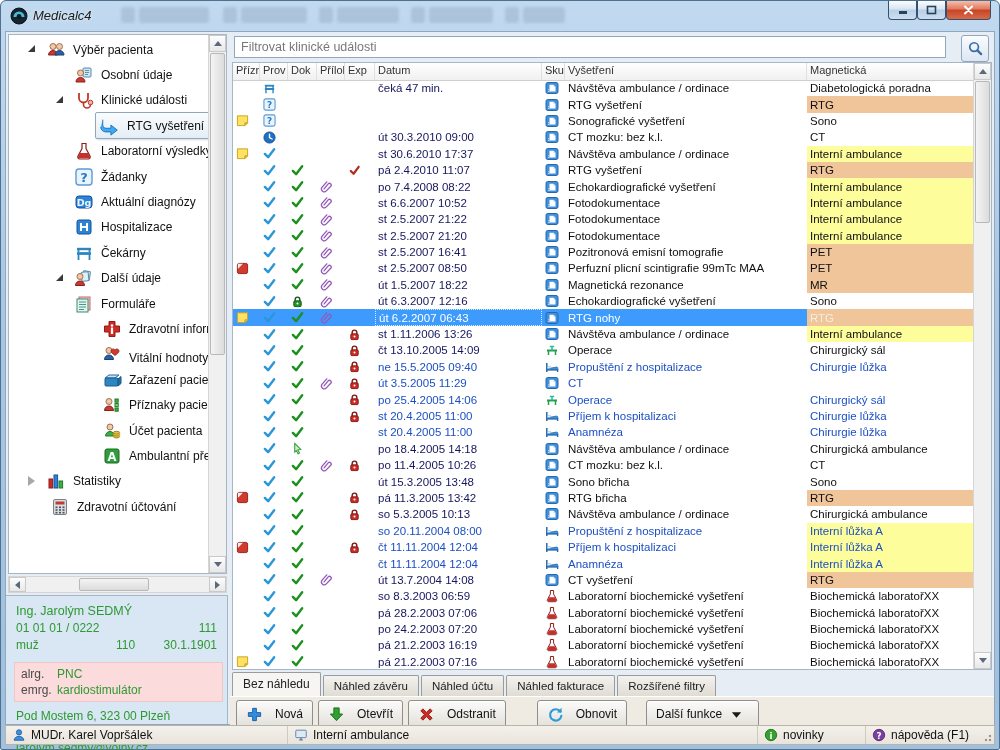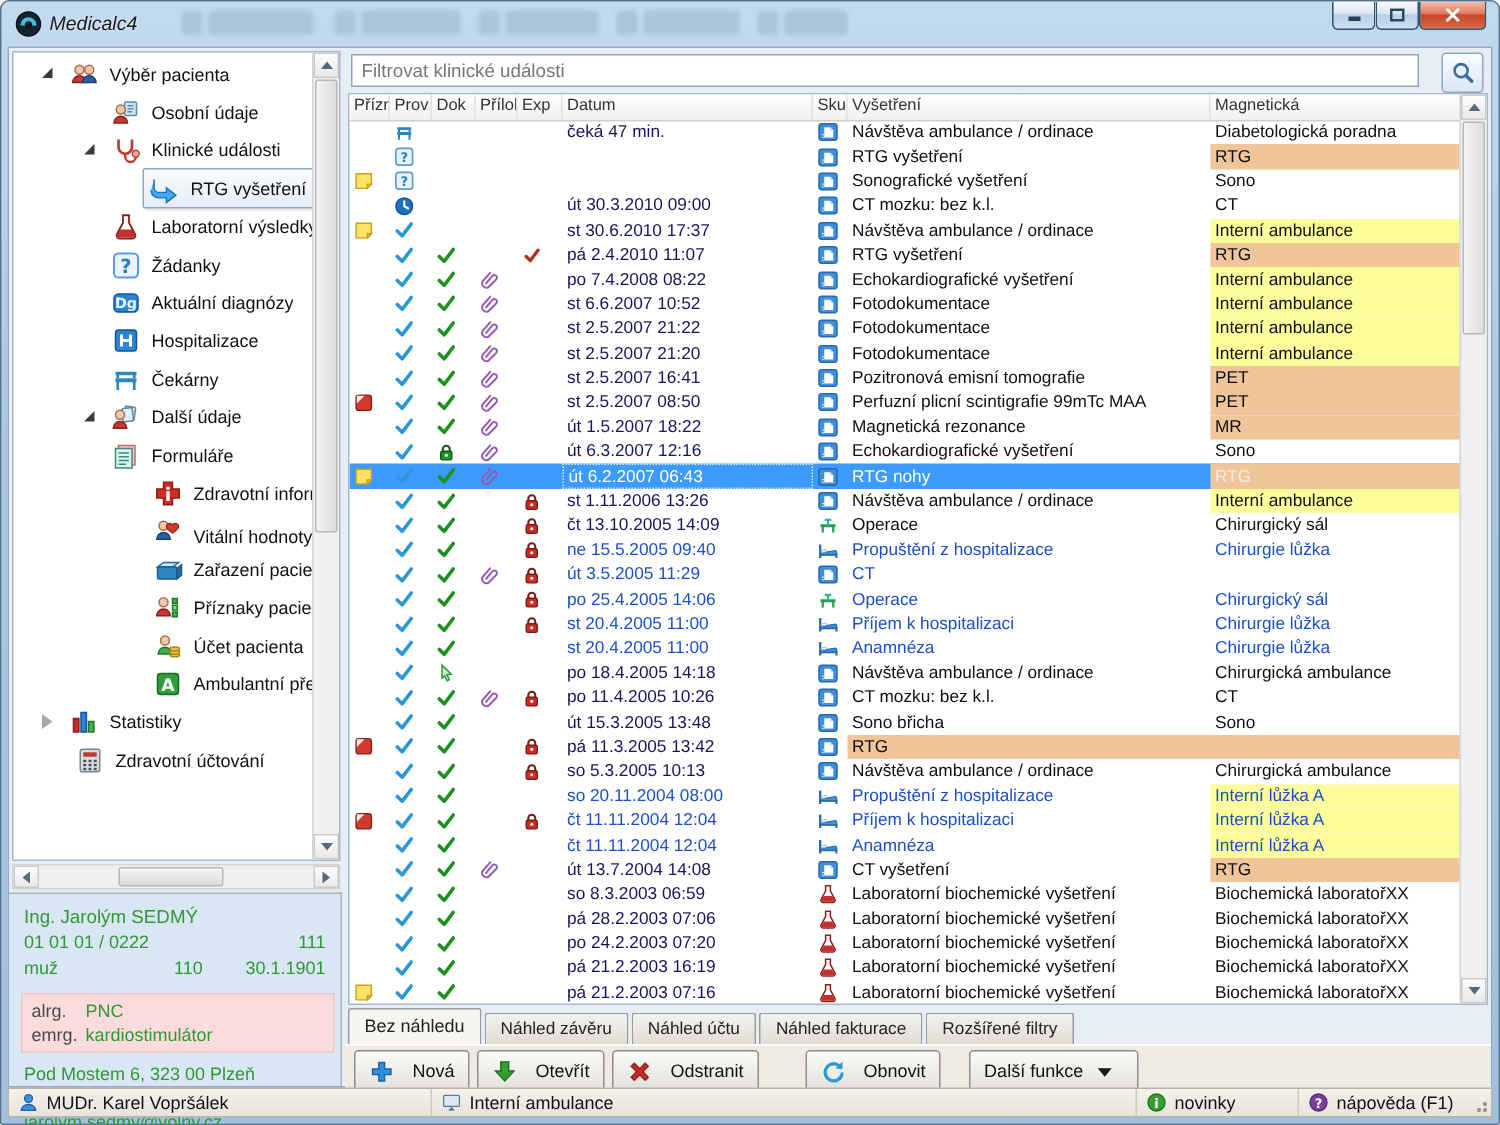--- a/index.html
+++ b/index.html
@@ -1249,20 +1249,21 @@
               </div>
               <div class="td c-date" style="width: 167px;">pá 11.3.2005 13:42</div>
               <div class="td c-skup" style="width: 23px;">
                 <svg viewBox="0 0 14 14">
                   <rect x="1" y="1.5" width="12" height="11" rx="1.8" fill="#3E8FDC" stroke="#2668AE"></rect>
                   <path d="M4.5 3.8 h4 l2 2 v4.8 h-6 z" fill="#FFF"></path>
                   <path d="M8.5 3.8 l2 2 h-2 z" fill="#BDD7F0"></path>
                   <path d="M3 10.5 h1.6 M3 8.8 h1.6" stroke="#CFE4F6" stroke-width="0.8"></path>
                 </svg>
               </div>
+              <div class="td c-name" style="width: 242px;">RTG břicha</div>
               <div class="td c-prov2 hl-orange" style="flex: 1 1 0%;">RTG</div>
             </div>
             <div class="trow">
               <div class="td c-flag" style="width: 27px;"></div>
               <div class="td c-prov" style="width: 28px;">
                 <svg viewBox="0 0 14 14">
                   <path d="M2 7.5 L5.5 11 L12 2.5" fill="none" stroke="#2B96D8" stroke-width="2.6" stroke-linecap="round" stroke-linejoin="round"></path>
                 </svg>
               </div>
               <div class="td c-dok" style="width: 29px;">

